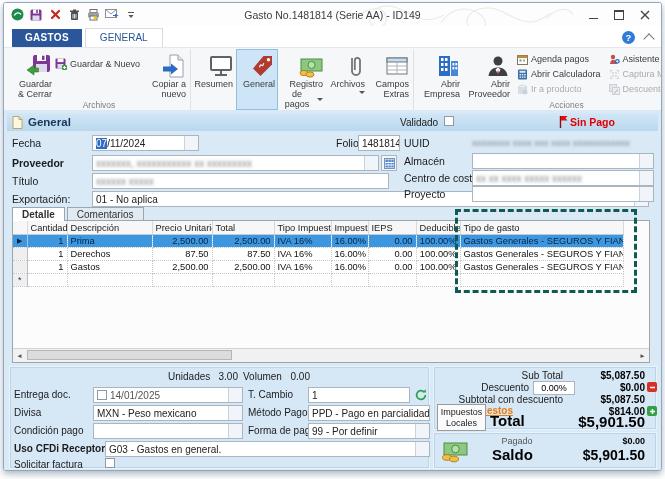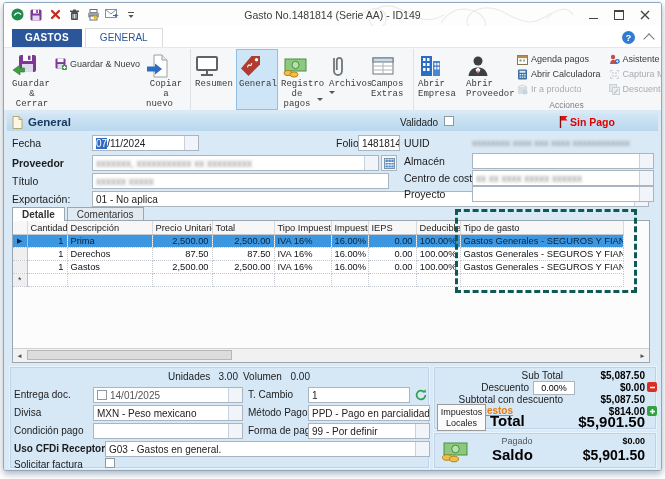--- a/index.html
+++ b/index.html
@@ -22,22 +22,22 @@
   .tab-gen{background:#fff;color:#2b579a;font-size:10px;padding:3px 14px 4px;border:1px solid #d7dce1;border-bottom:none;margin-left:3px;}
   .tabrow-right{position:absolute;right:8px;bottom:3px;display:flex;align-items:center;gap:10px;}
   .helpdot{width:13px;height:13px;border-radius:50%;background:#2e7cd6;color:#fff;font-size:9.5px;font-weight:bold;
     display:flex;align-items:center;justify-content:center;}
   .chev{width:7px;height:7px;border-left:1.5px solid #777;border-top:1.5px solid #777;transform:rotate(45deg);margin-top:3px;}
   
   .ribbon{height:63px;background:#f6f7f9;border-bottom:1px solid #d4dae0;display:flex;padding:1px 0 0 4px;box-sizing:border-box;}
   .rgroup{display:flex;flex-direction:column;border-right:1px solid #dde2e7;padding:0 1px;}
   .rcontent{display:flex;flex:1;align-items:stretch;}
   .rglabel{text-align:center;font-size:8.5px;color:#7b7f84;padding:0 0 1px;}
-  .rbig{display:flex;flex-direction:column;align-items:flex-start;padding:2px 2px 0;font-size:9px;color:#3b3b3b;
-    text-align:center;line-height:1.12;border:1px solid transparent;font-family:Liberation Mono, monospace;}
+  .rbig{display:flex;flex-direction:column;align-items:flex-end;padding:2px 2px 0;font-size:9px;color:#3b3b3b;
+    text-align:center;line-height:1.12;border:1px solid transparent;}
   .rbig .ricon{height:27px;display:flex;align-items:center;}
   .rbig.sel{background:#cde5f7;border-color:#92bfe0;}
   .rmidcol{display:flex;flex-direction:column;align-items:flex-start;padding-top:8px;width:88px;}
   .rsmall{display:flex;align-items:center;gap:3px;font-size:9px;color:#3b3b3b;height:14px;white-space:nowrap;}
   .rsmall.dis{color:#a9adb1;}
   .rsmall.dis svg{opacity:.45;}
   .scol{display:flex;flex-direction:column;justify-content:flex-start;gap:1px;padding:3px 4px 0;}
   .caret{width:0;height:0;border-left:3px solid transparent;border-right:3px solid transparent;border-top:3.5px solid #555;display:inline-block;}
   
   .content{position:absolute;left:0;right:0;top:107px;bottom:0;background:#d9e9f6;}

